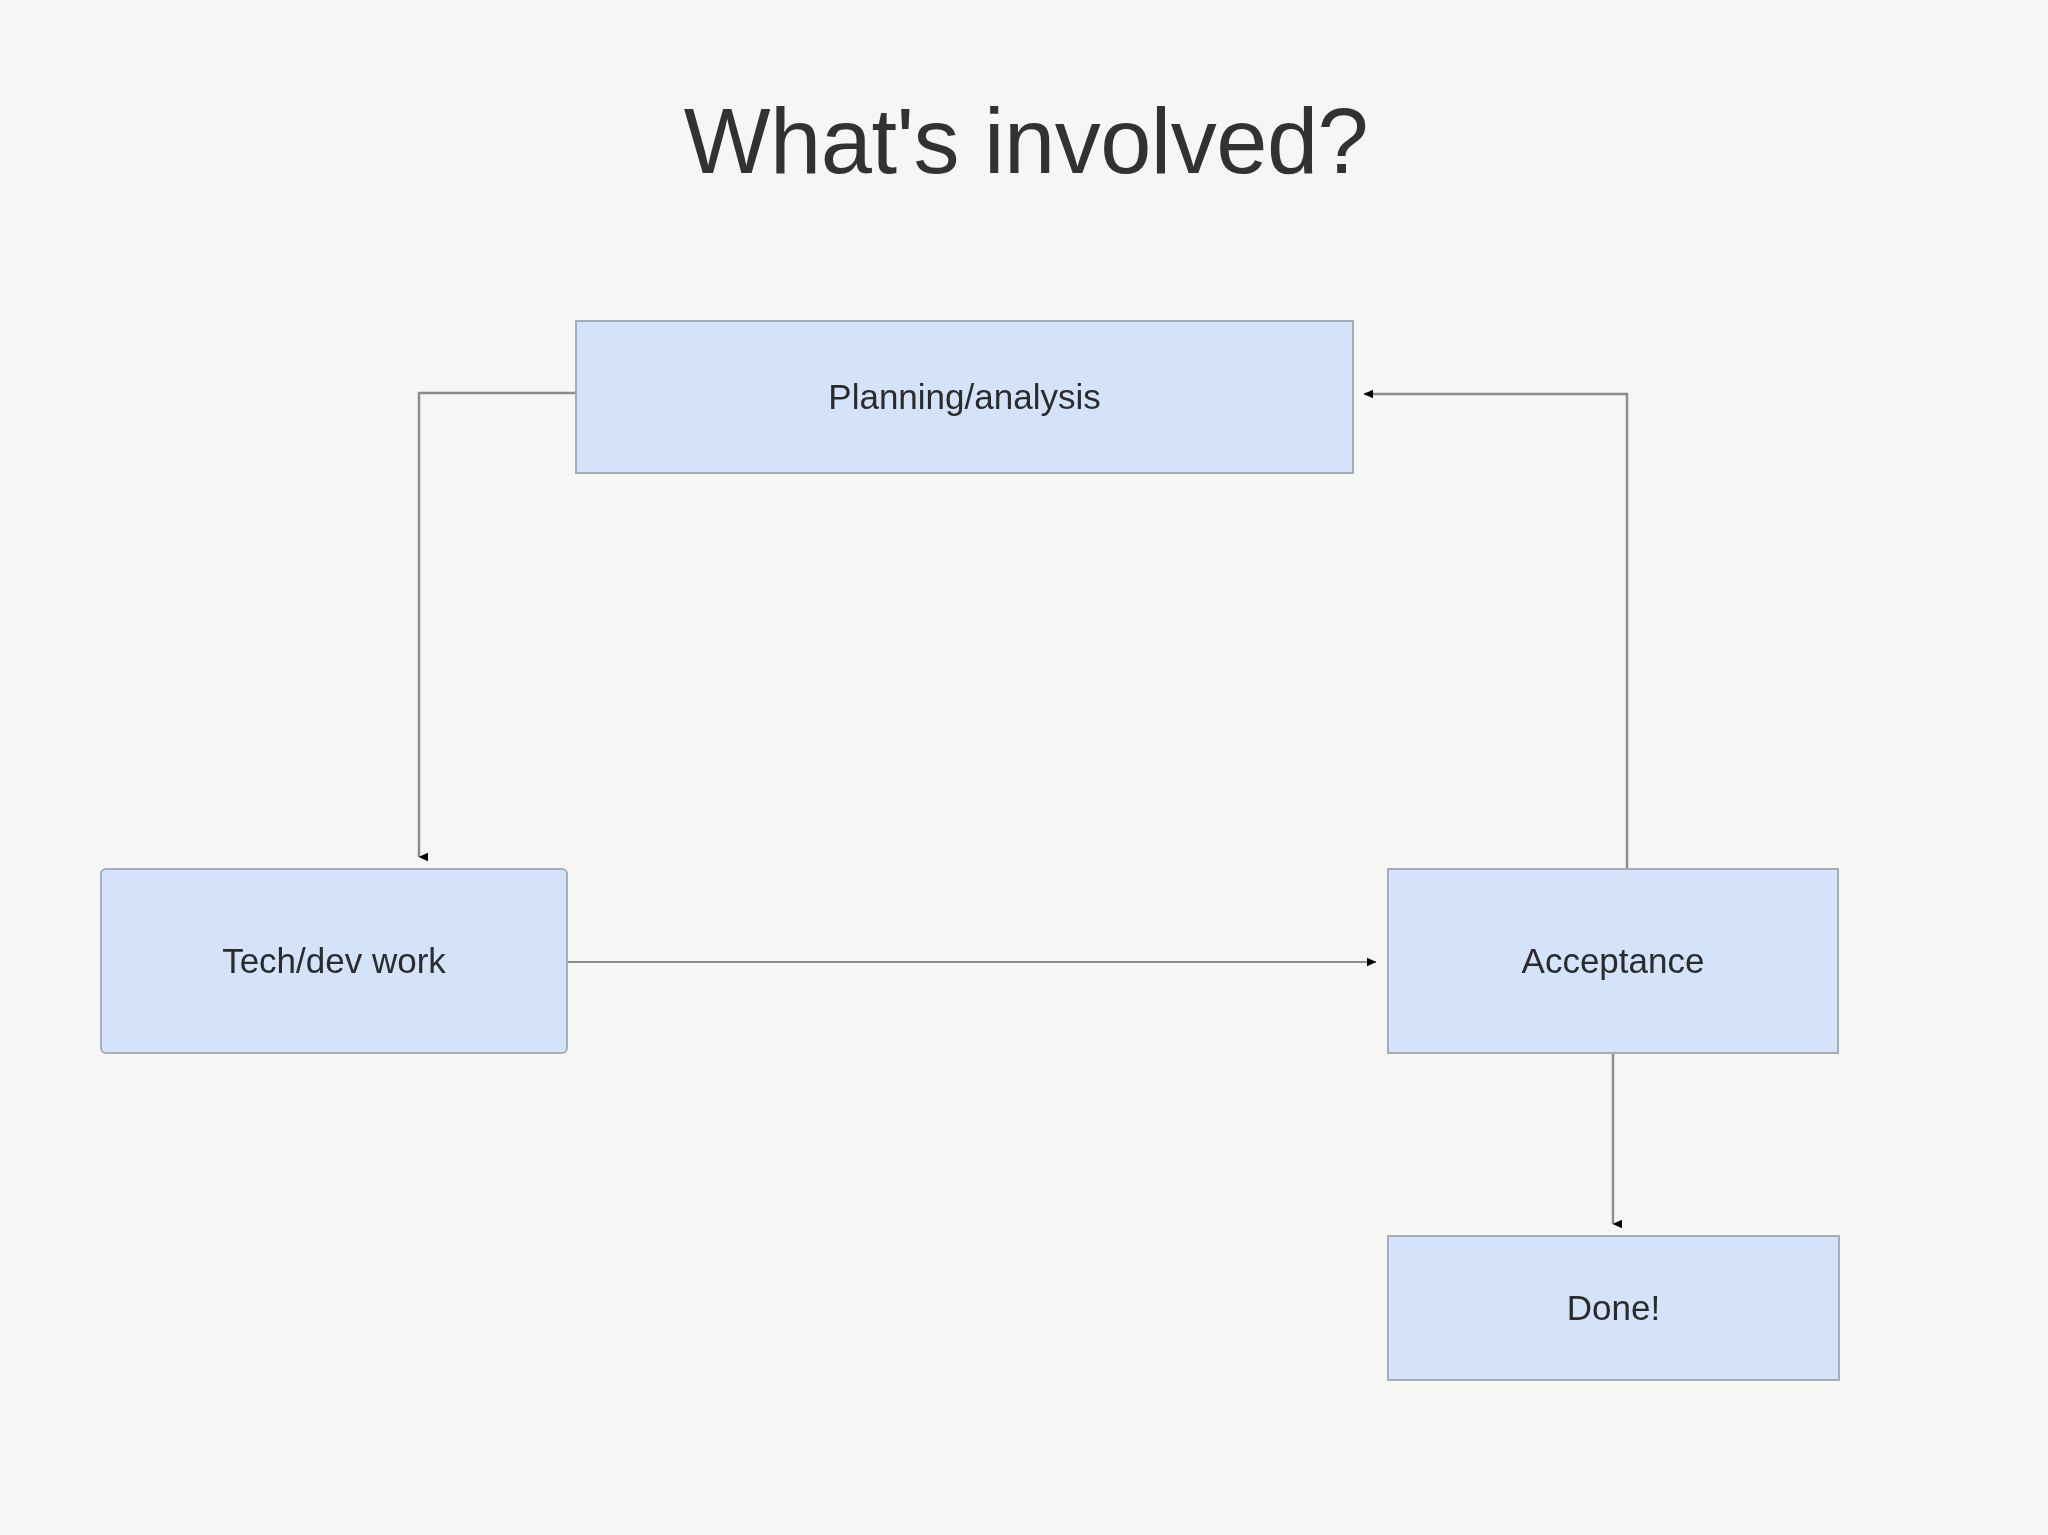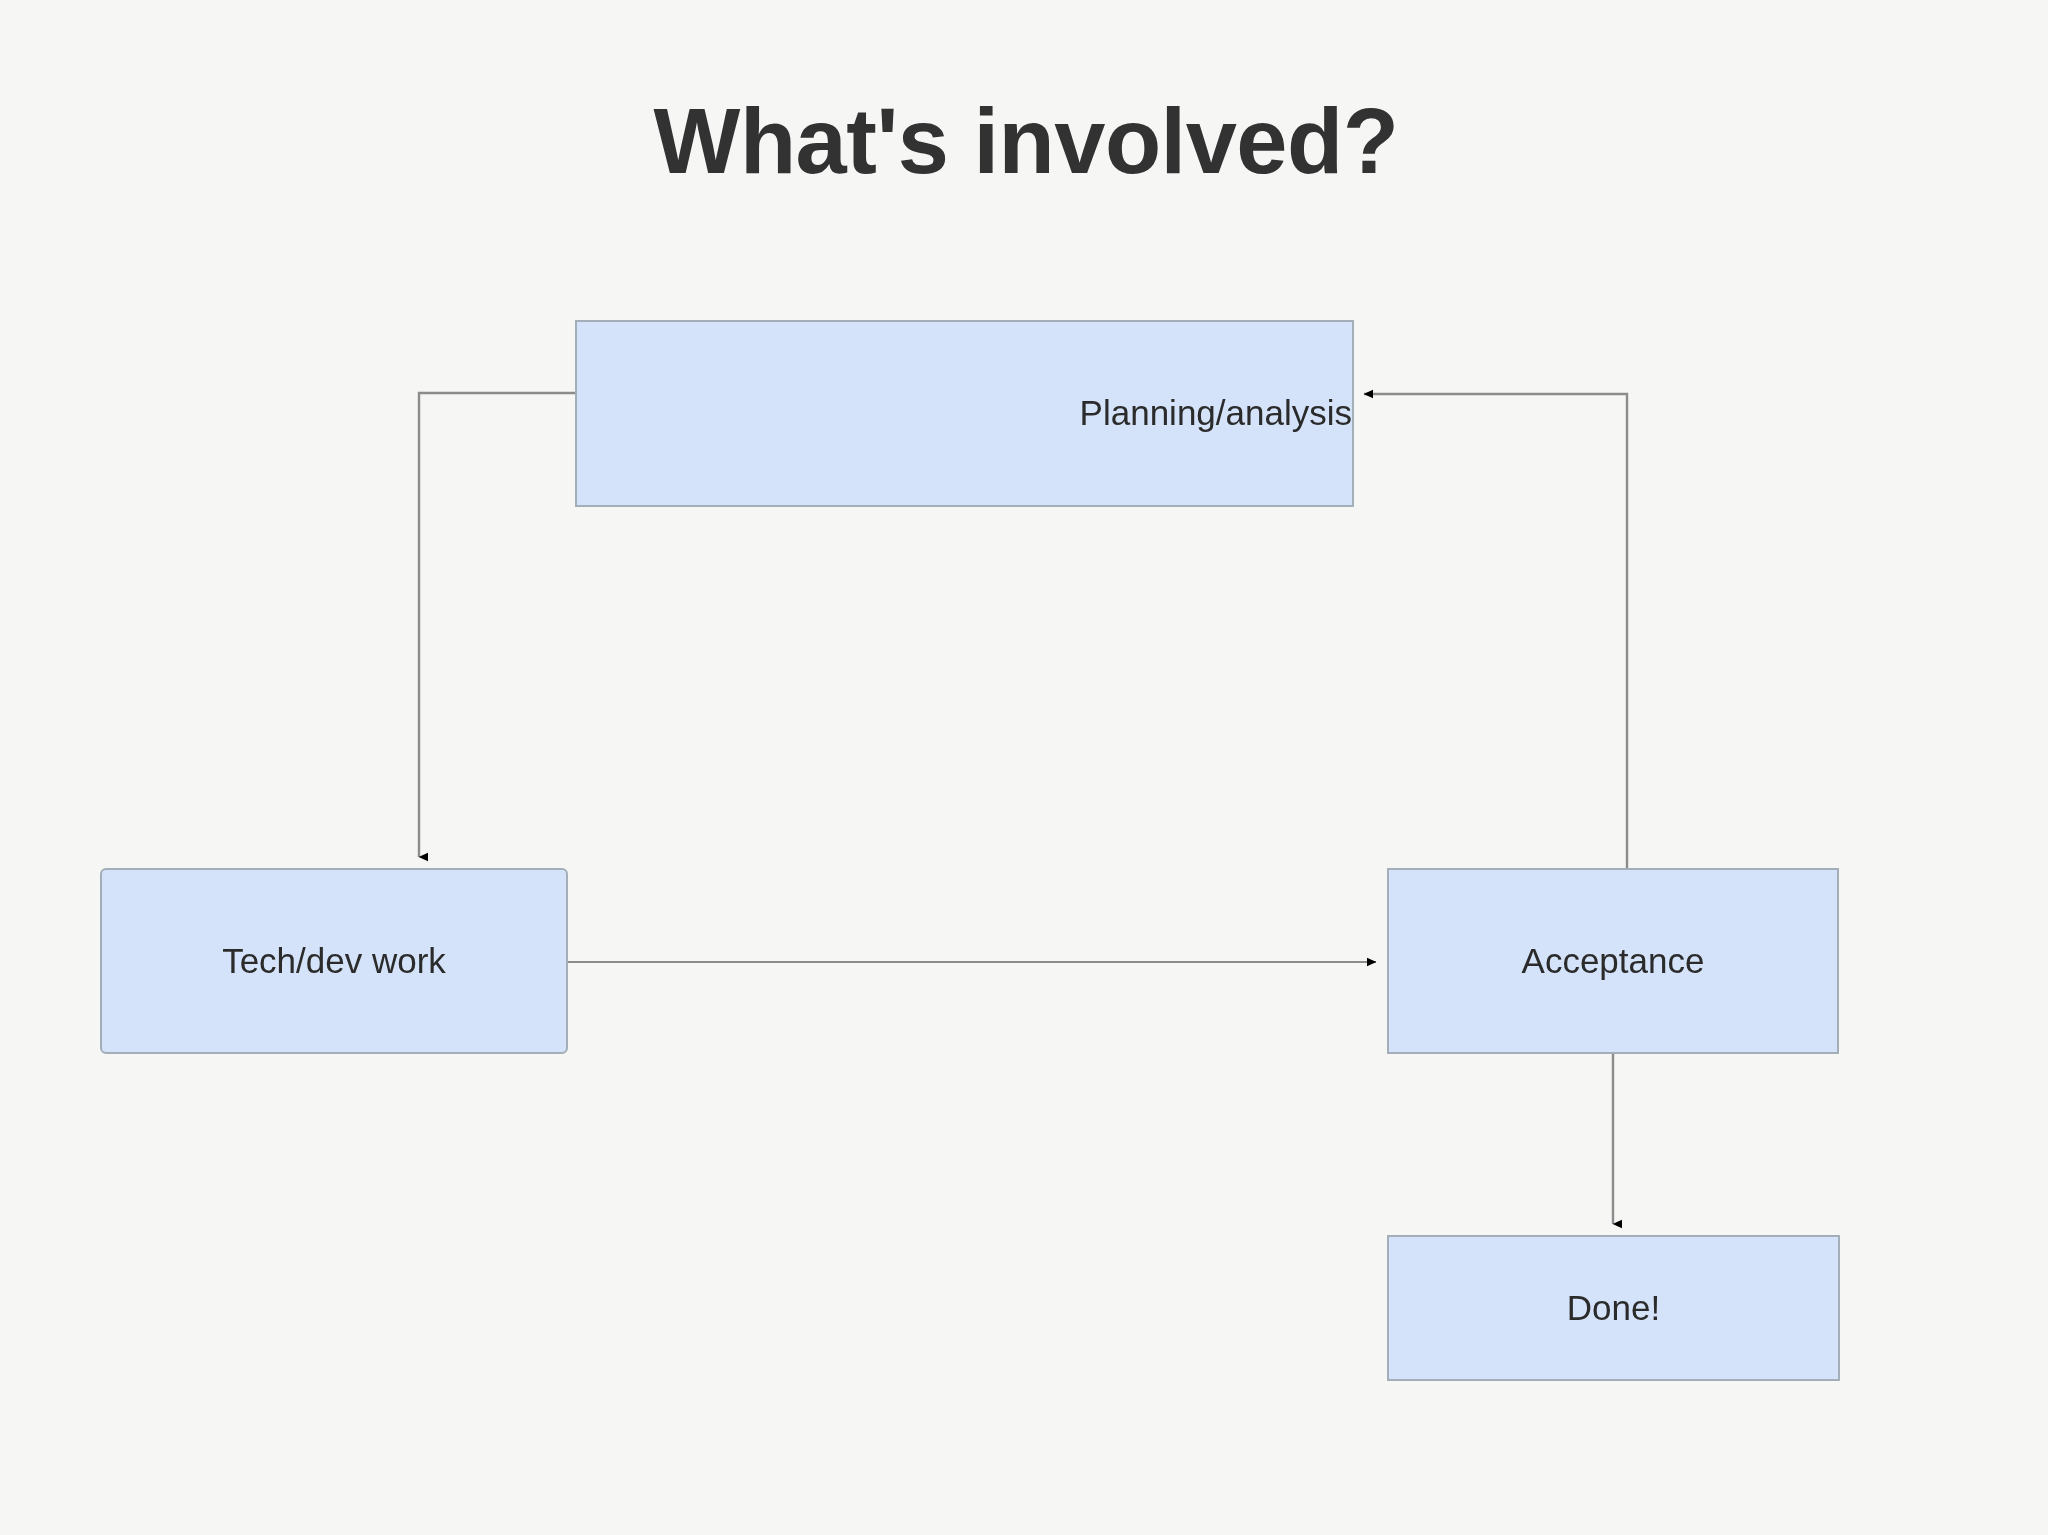--- a/index.html
+++ b/index.html
@@ -20,21 +20,21 @@
     height: 1535px;
     background: #f6f6f5;
   }
   #slide-title {
     position: absolute;
     left: 0;
     top: 95px;
     width: 2048px;
     text-align: center;
     font-size: 92px;
-    font-weight: 700;
+    font-weight: 400;
     color: #323232;
     letter-spacing: -0.5px;
     white-space: nowrap;
     line-height: 1.0;
   }
   
   #title-shift {
     display: inline-block;
     transform: translateX(2px);
   }
@@ -119,21 +119,21 @@
 
     <g>
       <path d="M 1613,1054 L 1613,1224" fill="none" stroke="#8c8c8c" stroke-width="2.4" marker-end="url(#arrow-down)"></path>
     </g>
 
     <g>
       <path d="M 1627,868 L 1627,394 L 1364,394" fill="none" stroke="#8c8c8c" stroke-width="2.4" marker-end="url(#arrow-left)"></path>
     </g>
   </svg>
 
-  <div class="node" id="node-planning" style="left: 575px; top: 320px; width: 779px; height: 187px; background: rgb(212, 227, 249); border-color: rgb(163, 174, 185); justify-content: flex-end;">
+  <div class="node" id="node-planning" style="left: 575px; top: 320px; width: 779px; height: 154px; background: rgb(212, 227, 249); border-color: rgb(163, 174, 185);">
     <span class="node-label">Planning/analysis</span>
   </div>
 
   <div class="node" id="node-techdev" style="left: 100px; top: 868px; width: 468px; height: 186px; background: rgb(212, 227, 249); border-color: rgb(163, 174, 185);">
     <span class="node-label">Tech/dev work</span>
   </div>
 
   <div class="node" id="node-acceptance" style="left: 1387px; top: 868px; width: 452px; height: 186px; background: rgb(212, 227, 249); border-color: rgb(163, 174, 185);">
     <span class="node-label">Acceptance</span>
   </div>

